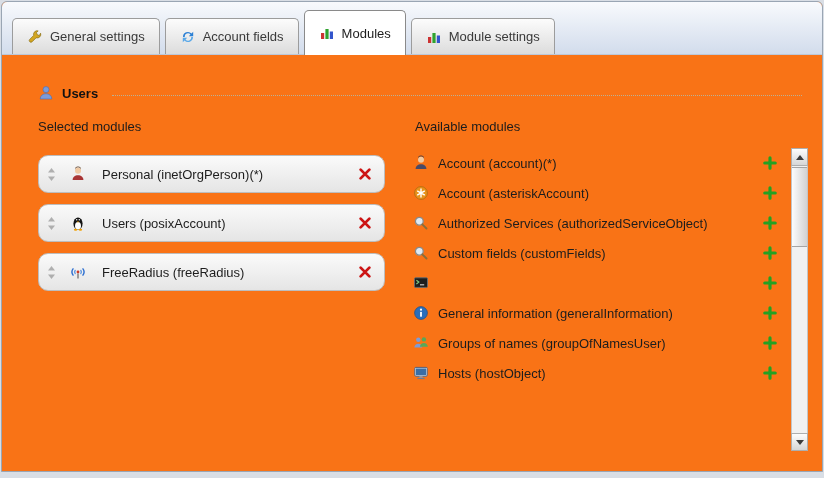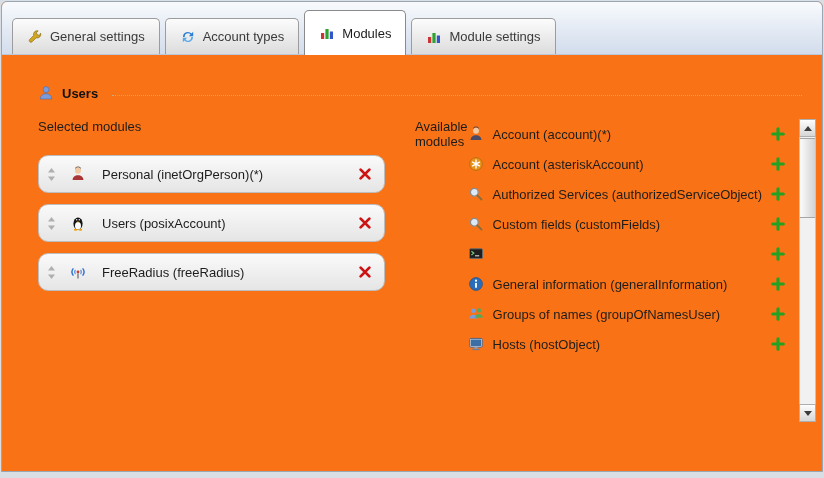--- a/index.html
+++ b/index.html
@@ -78,21 +78,21 @@
     border-radius:10px;
     margin-bottom:11px;
     padding:0 12px 0 8px;
     cursor:move;
   }
   .drag-handle{margin-right:14px;opacity:.75;}
   .sel-icon{margin-right:16px;}
   .sel-label{font-size:13px;color:#1d1d1d;}
   .remove-btn{margin-left:auto;cursor:pointer;border:none;background:none;padding:0;}
   
-  .right-wrap{flex:1;margin-left:28px;display:flex;flex-direction:row;}
+  .right-wrap{flex:1;margin-left:28px;display:flex;flex-direction:column;}
   .right-wrap .col-heading{margin-bottom:14px;margin-left:2px;}
   .rows-wrap{display:flex;}
   .rows{flex:1;}
   .avail-row{
     display:flex;align-items:center;
     height:30px;gap:9px;
     font-size:13px;color:#1d1d1d;
   }
   .avail-label{white-space:nowrap;}
   .add-btn{margin-left:auto;margin-right:14px;cursor:pointer;border:none;background:none;padding:0;}
@@ -140,21 +140,21 @@
       <span>General settings</span>
     </div>
 
     <div class="tab">
       <span class="ticon">
         <svg width="16" height="16" viewBox="0 0 16 16">
             <path d="M3 8a5 5 0 0 1 8.5-3.6L13.2 2.8v4.4H8.8l1.7-1.7A3.3 3.3 0 0 0 4.7 8z" fill="#2a7fd4"></path>
             <path d="M13 8a5 5 0 0 1-8.5 3.6L2.8 13.2V8.8h4.4L5.5 10.5A3.3 3.3 0 0 0 11.3 8z" fill="#5aa8e8"></path>
           </svg>
       </span>
-      <span>Account types</span>
+      <span>Account fields</span>
     </div>
 
     <div class="tab active">
       <span class="ticon">
         <svg width="16" height="16" viewBox="0 0 16 16">
             <rect x="2" y="8" width="3.2" height="6" fill="#cc3333"></rect>
             <rect x="6.4" y="4" width="3.2" height="10" fill="#2fa32f"></rect>
             <rect x="10.8" y="6.5" width="3.2" height="7.5" fill="#3355cc"></rect>
           </svg>
       </span>

